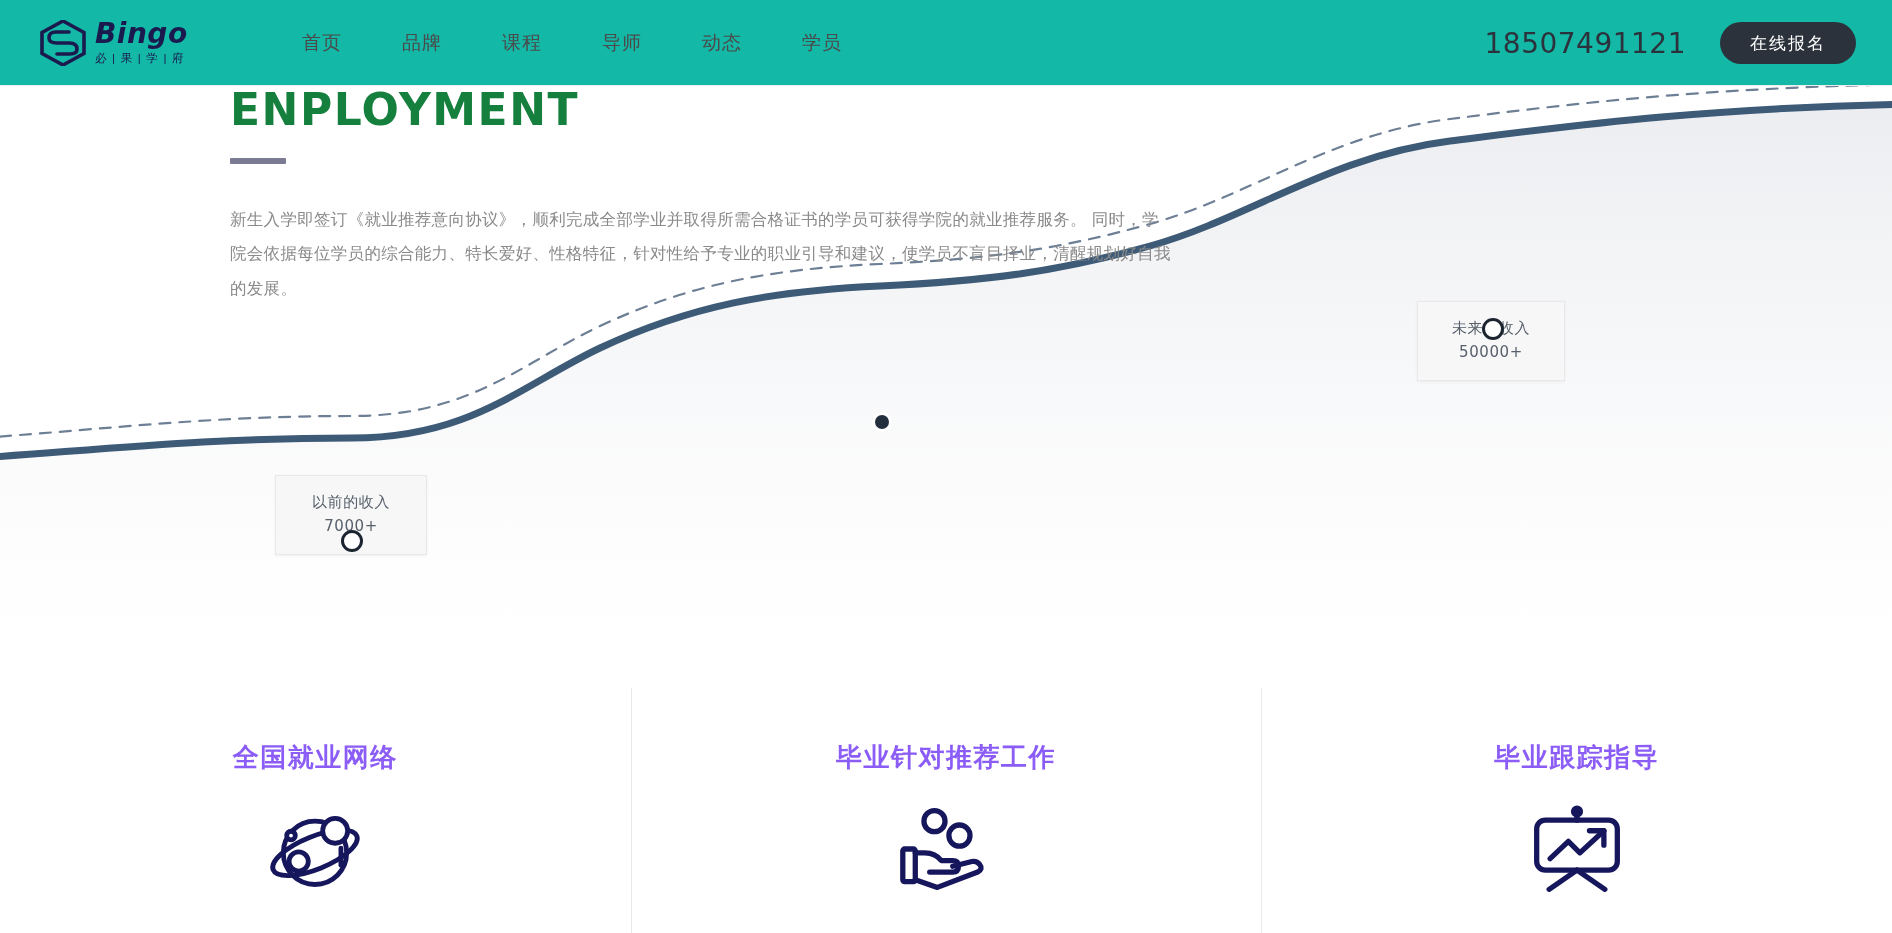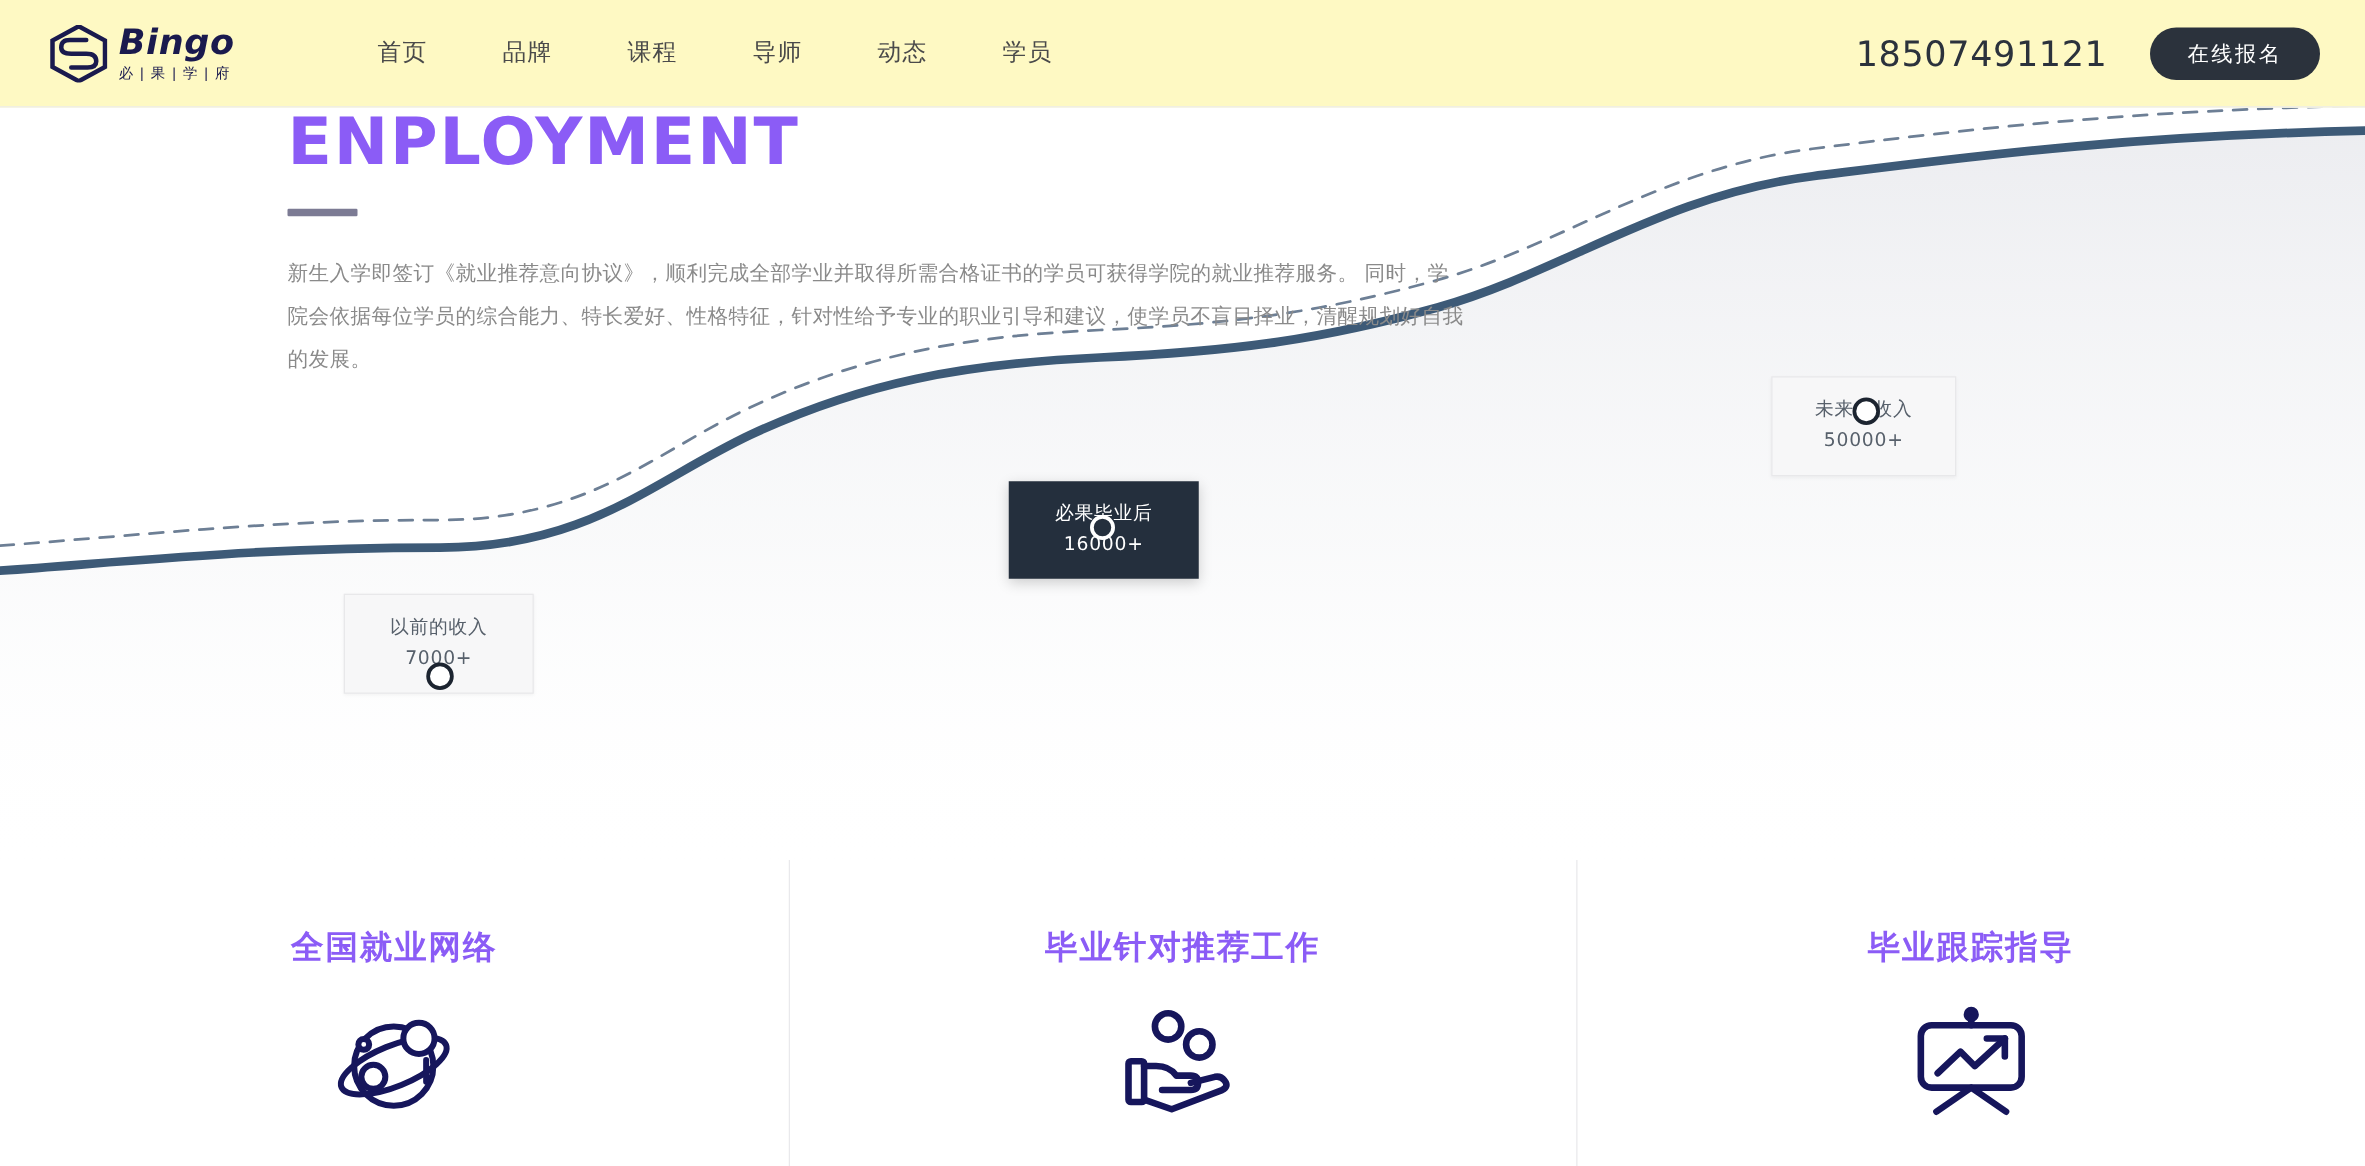--- a/index.html
+++ b/index.html
@@ -20,21 +20,21 @@
     background: #ffffff;
     overflow: hidden;
   }
 
   
   .header {
     position: absolute;
     top: 0; left: 0;
     width: 1892px;
     height: 86px;
-    background: #fef9c3;
+    background: #14b8a6;
     border-bottom: 1px solid #ececec;
     display: flex;
     align-items: center;
     z-index: 60;
   }
 
   .logo-wrap {
     position: absolute;
     left: 40px;
     top: 14px;
@@ -136,23 +136,23 @@
     z-index: 20;
   }
   .headline .cn {
     font-size: 35px;
     font-weight: 700;
     color: #2b2b2b;
     line-height: 1.18;
     letter-spacing: 2px;
   }
   .headline .en {
-    font-size: 52px;
+    font-size: 44px;
     font-weight: 700;
-    color: #8b5cf6;
+    color: #15803d;
     letter-spacing: 1.5px;
     line-height: 1.15;
     margin-top: 2px;
     font-family: "DejaVu Sans", sans-serif;
   }
   .rule {
     width: 56px;
     height: 6px;
     background: #7c7b94;
     margin-top: 22px;
@@ -329,24 +329,20 @@
 
     <div class="node node-ring" id="node-past"></div>
     <div class="node node-solid" id="node-grad"></div>
     <div class="node node-ring" id="node-future"></div>
 
     <div class="tip tip-light" id="tip-past">
       <div>以前的收入</div>
       <div class="val">7000+</div>
     </div>
 
-    <div class="tip tip-dark" id="tip-grad">
-      <div>必果毕业后</div>
-      <div class="val">16000+</div>
-    </div>
 
     <div class="tip tip-light" id="tip-future">
       <div>未来的收入</div>
       <div class="val">50000+</div>
     </div>
   </section>
 
   <section class="features">
 
     <div class="feature">

